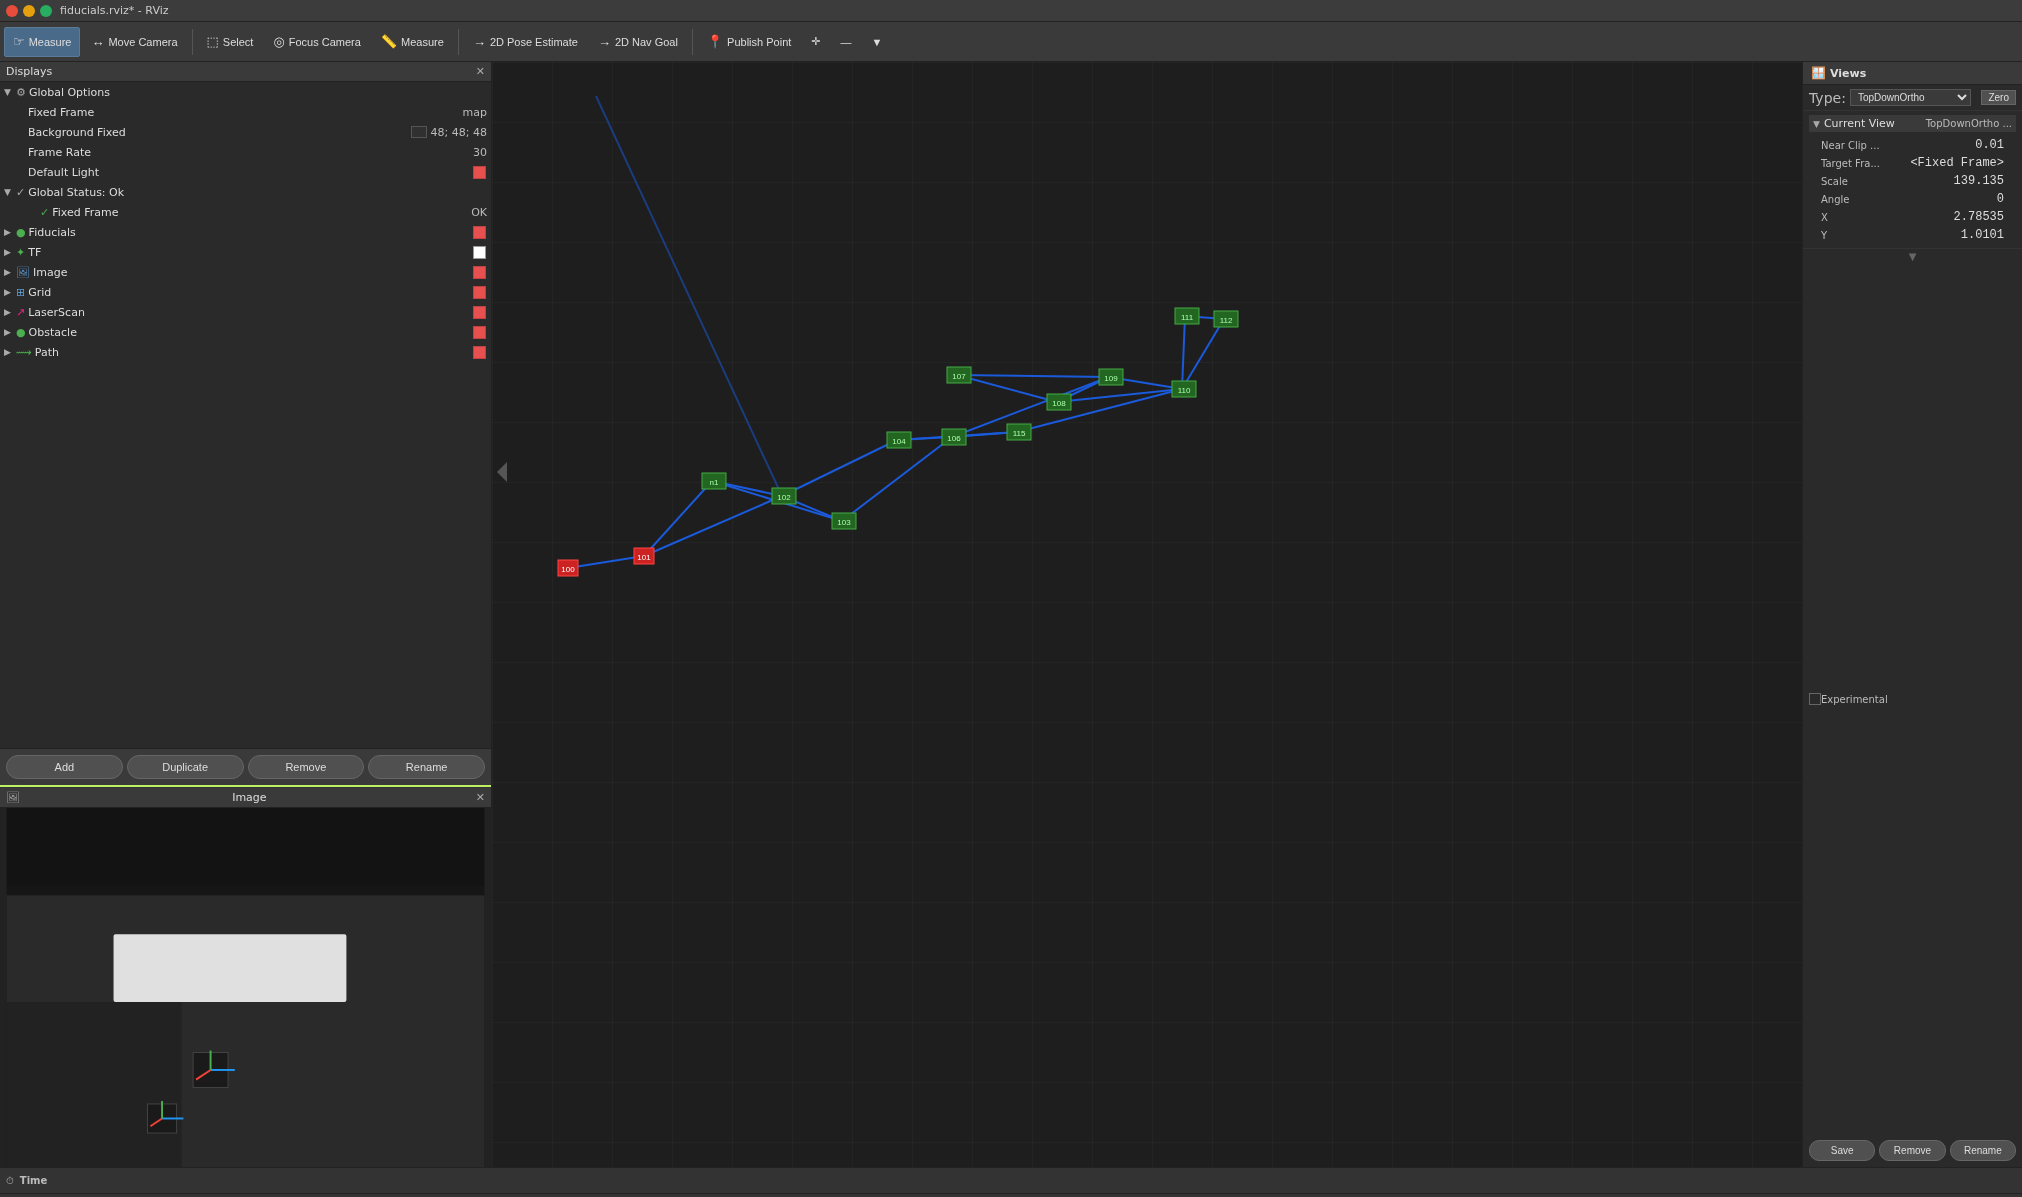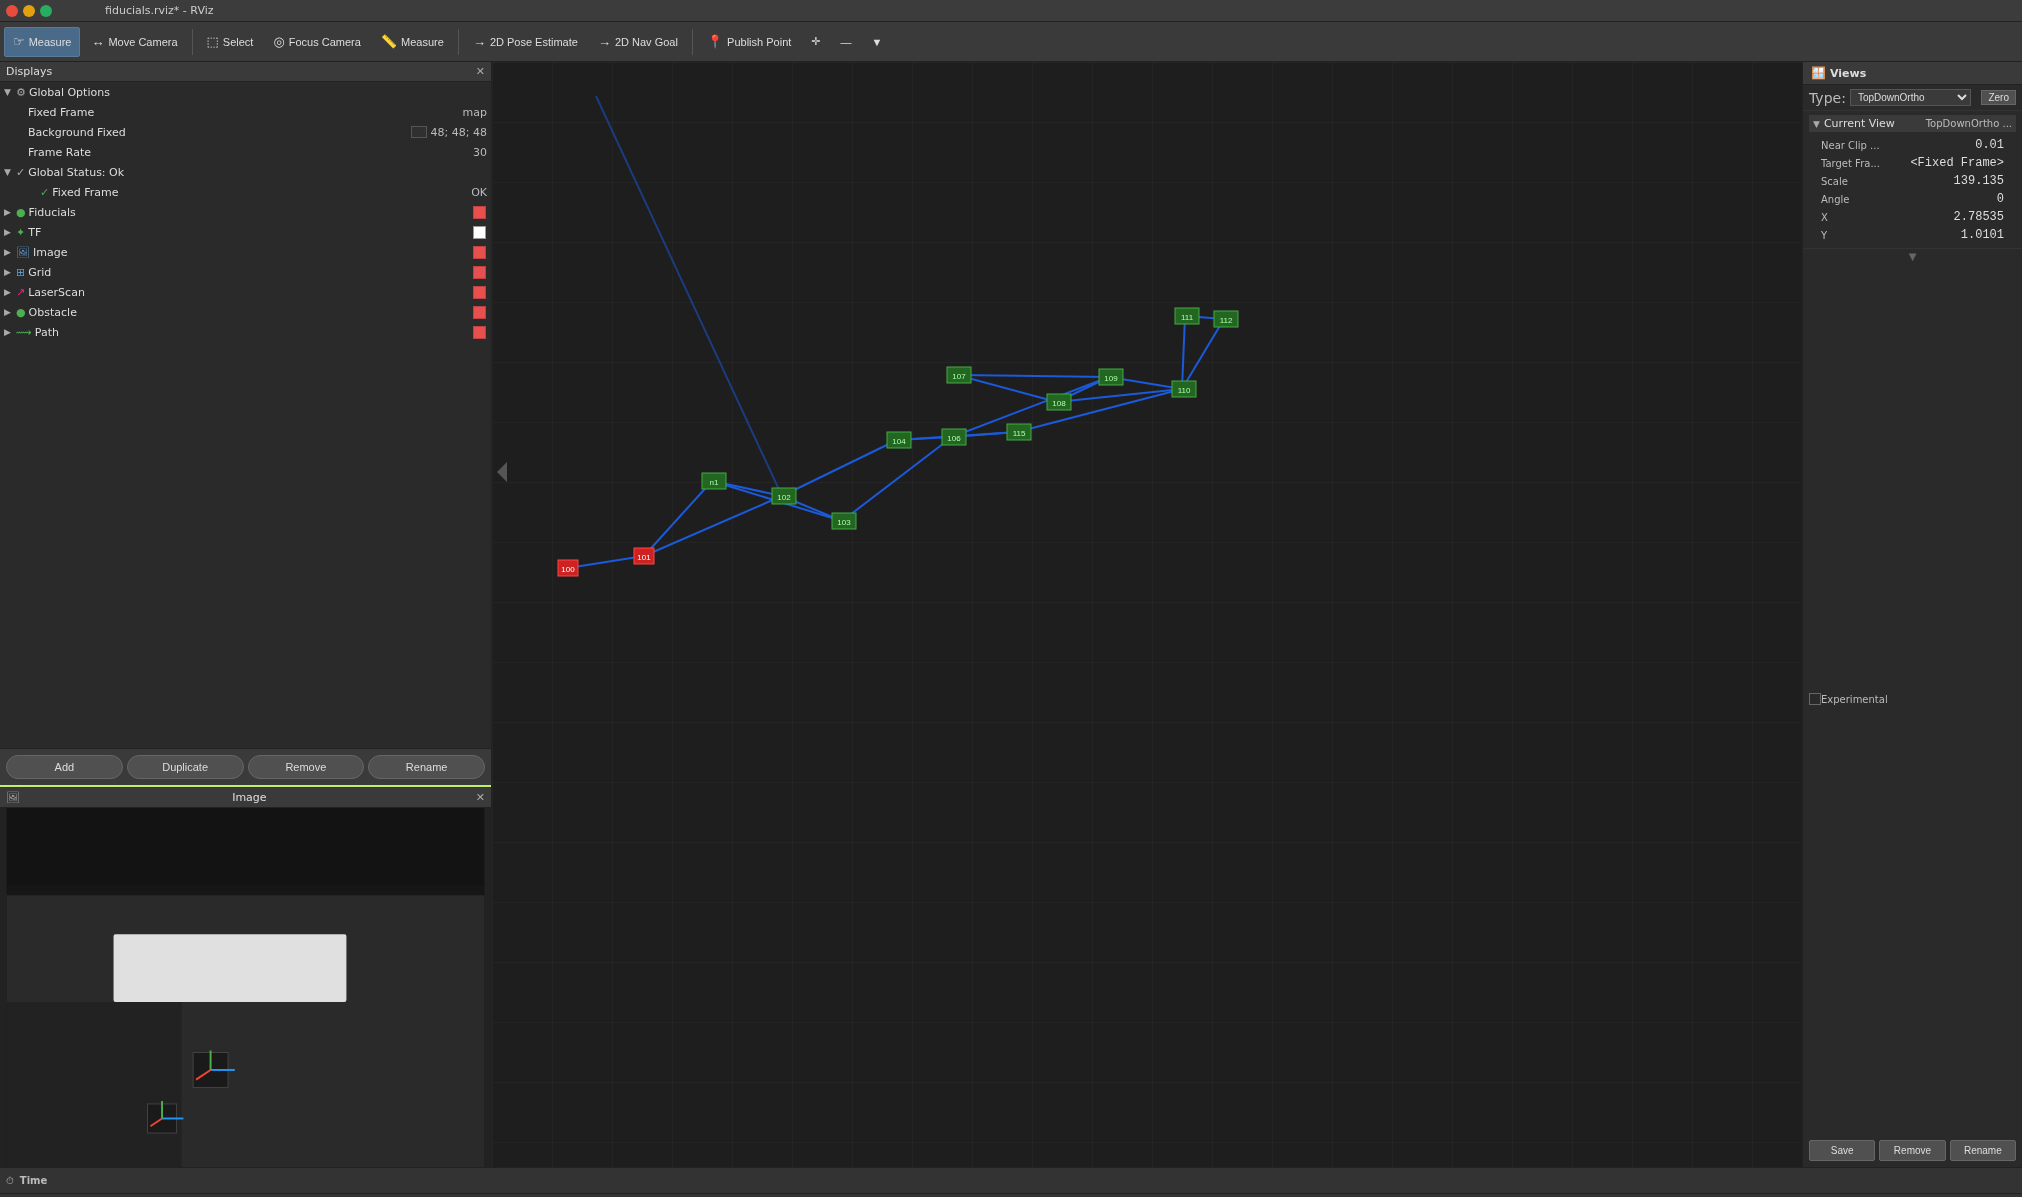--- a/index.html
+++ b/index.html
@@ -13,21 +13,20 @@
       overflow: hidden;
     }
     
     .title-bar {
       height: 22px;
       background: #3c3c3c;
       display: flex;
       align-items: center;
       padding: 0 6px;
       border-bottom: 1px solid #222;
-      gap: 45px;
     }
     .title-bar .window-buttons {
       display: flex; gap: 5px; margin-right: 8px;
     }
     .window-btn {
       width: 12px; height: 12px; border-radius: 50%; border: none; cursor: pointer;
     }
     .btn-close { background: #e74c3c; }
     .btn-min { background: #e5a00d; }
     .btn-max { background: #27ae60; }
@@ -238,21 +237,21 @@
     }
     .view-btn {
       flex: 1;
       padding: 4px;
       background: #505050;
       border: 1px solid #666;
       color: #ddd;
       cursor: pointer;
       font-size: 10px;
       text-align: center;
-      border-radius: 2px;
+      border-radius: 10px;
     }
     
     .status-bar {
       height: 30px;
       background: #333;
       border-top: 1px solid #222;
       display: flex;
       align-items: center;
       padding: 0 6px;
       gap: 8px;
@@ -380,20 +379,27 @@
           <span class="color-swatch" style="background:#303030;"></span>
           <span class="tree-value">48; 48; 48</span>
         </div>
 
         <div class="tree-row">
           <span class="tree-indent" style="width:24px;"></span>
           <span class="tree-label col-left">Frame Rate</span>
           <span class="tree-value">30</span>
         </div>
 
+        <div class="tree-row">
+          <span class="tree-indent" style="width:24px;"></span>
+          <span class="tree-label col-left">Default Light</span>
+          <span class="cb-area">
+              <span class="checkbox-on"></span>
+            </span>
+        </div>
 
         <div class="tree-row">
           <span class="tree-arrow">▼</span>
           <span class="tree-icon" style="color:#aaa;">✓</span>
           <span class="tree-label">Global Status: Ok</span>
         </div>
         <div class="tree-row">
           <span class="tree-indent" style="width:36px;"></span>
           <span class="tree-icon" style="color:#4caf50;">✓</span>
           <span class="tree-label">Fixed Frame</span>

